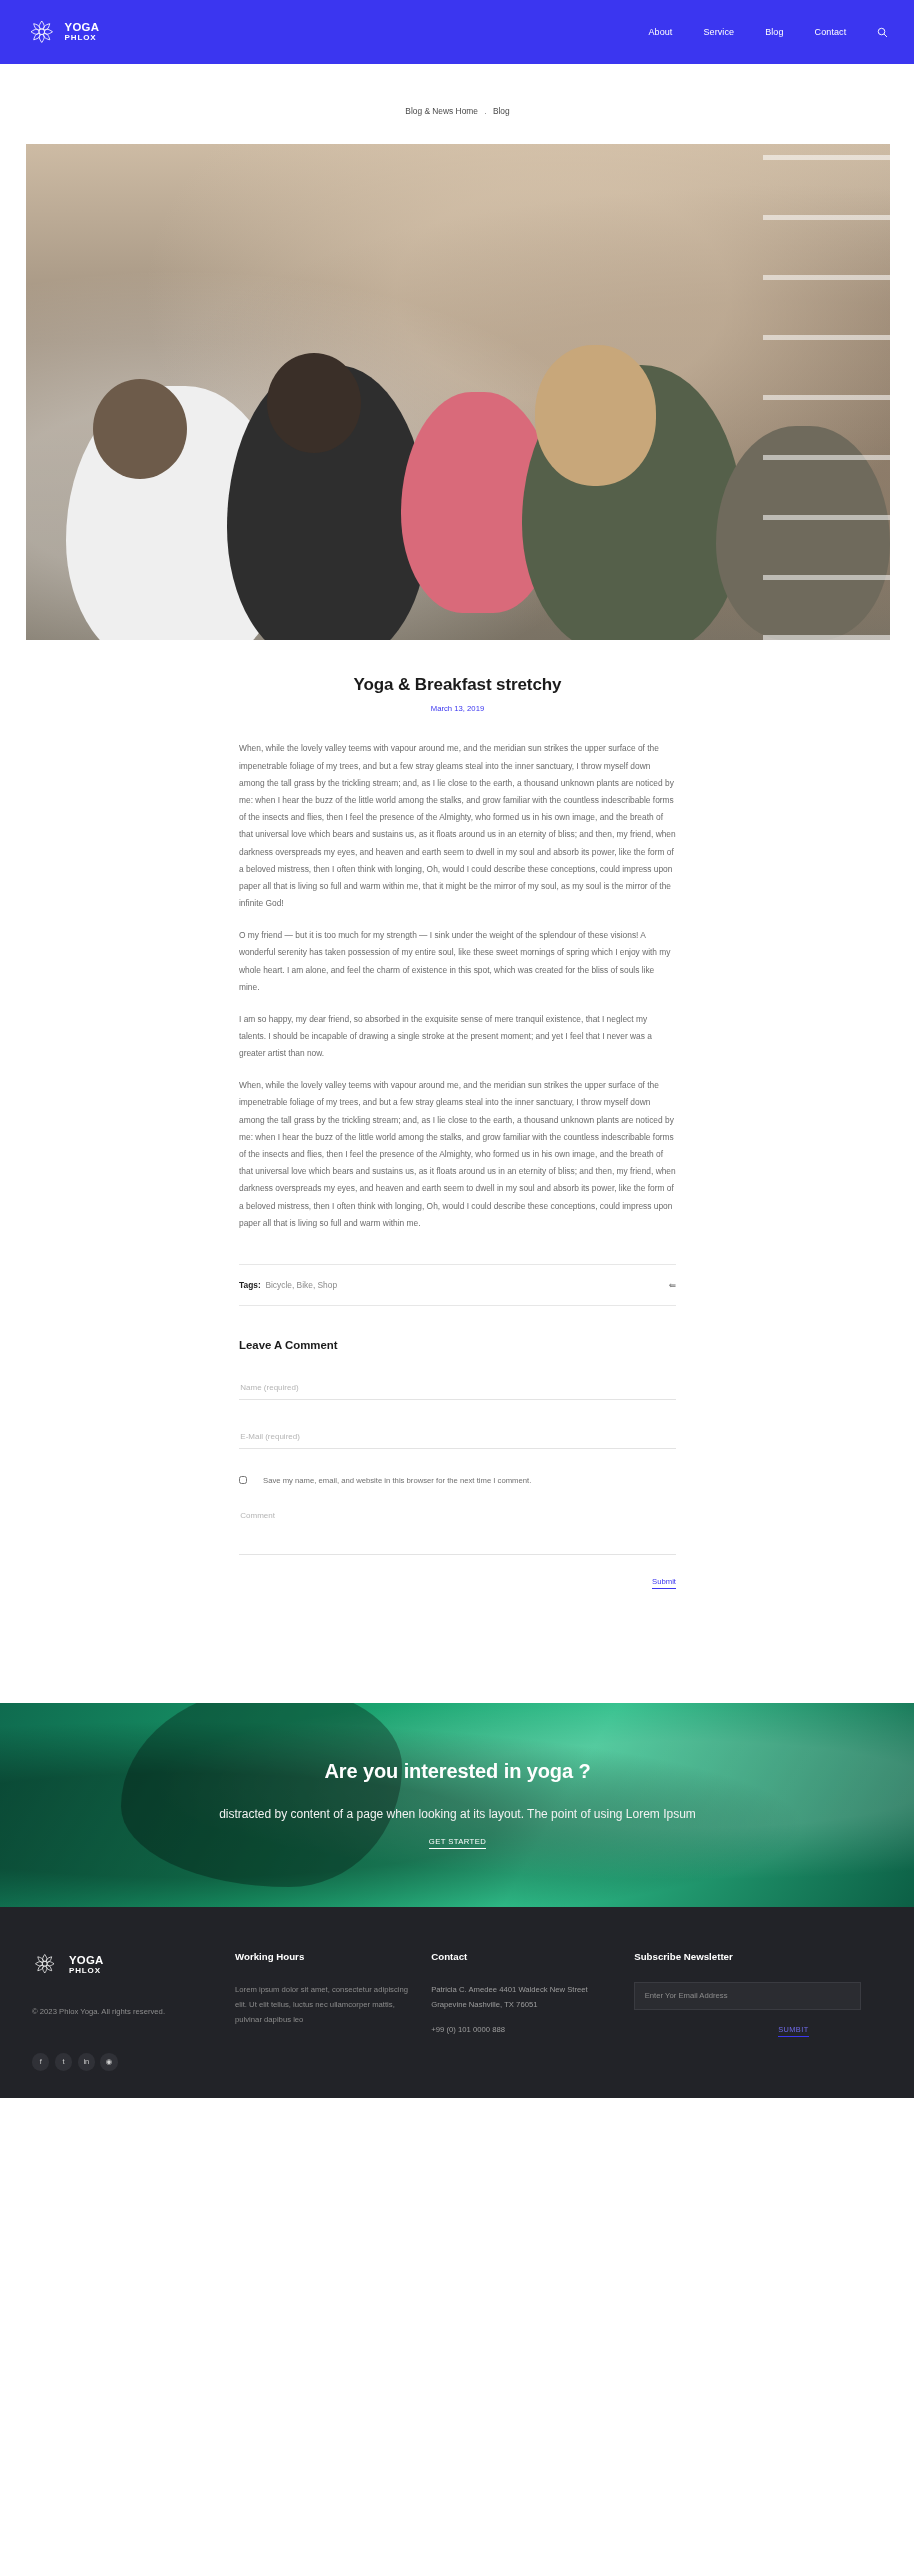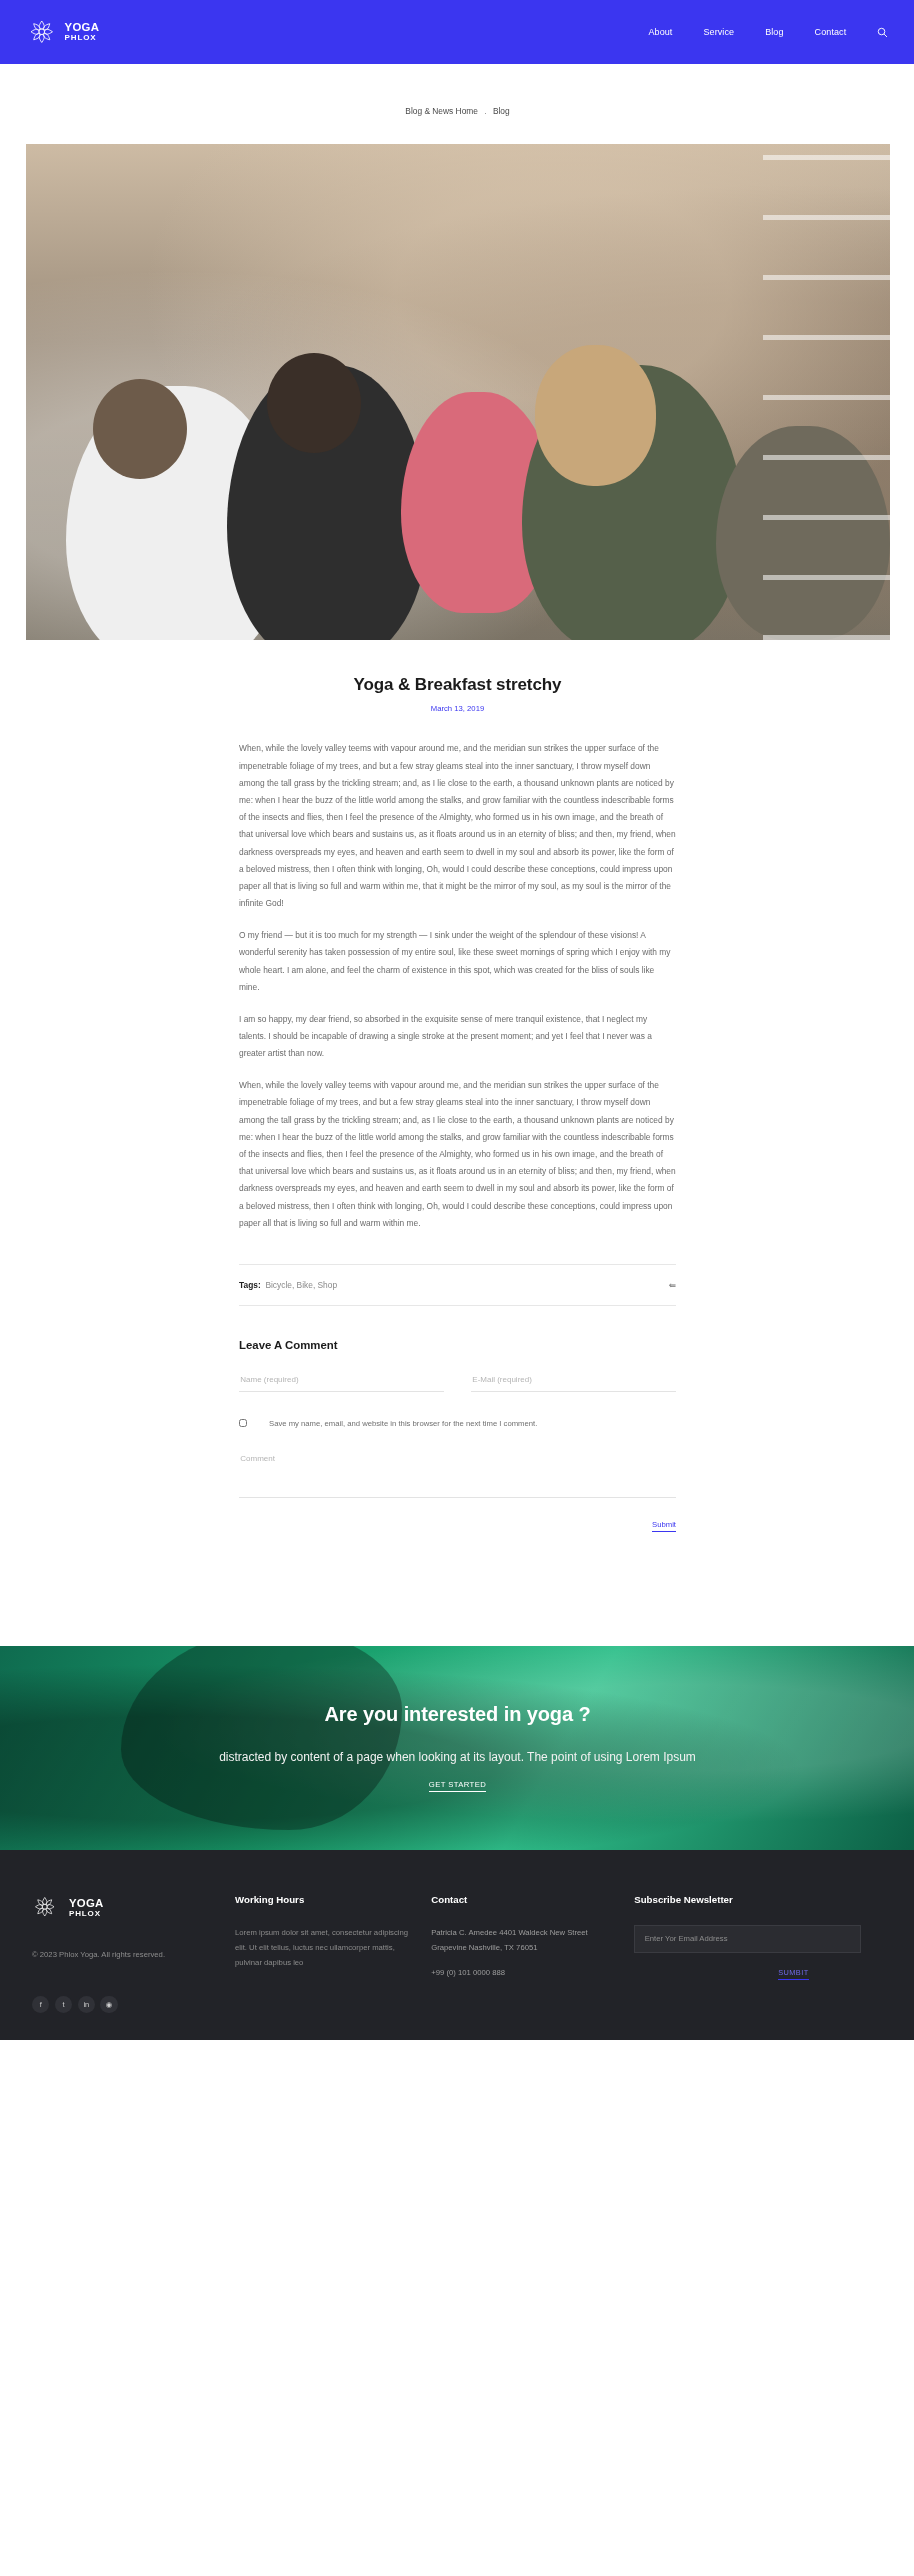--- a/index.html
+++ b/index.html
@@ -123,34 +123,34 @@
     align-items: center;
     font-size: 8.4px;
   }
   .tags-row .lbl { font-weight: bold; color: #222; margin-right: 4.7px; }
   .tags-row .tags { color: #8a8a8a; }
   .share-icon { margin-left: auto; color: #777; font-size: 8.7px; cursor: pointer; }
 
   
   .comment-section { margin: 33px 46px 0; }
   .comment-title { font-size: 11.4px; font-weight: bold; color: #1b1b1b; }
-  .field-row { display: flex; gap: 27px; margin-top: 19px; }
+  .field-row { display: flex; gap: 27px; margin-top: 27px; flex-direction: column; }
   .field {
     flex: 1;
     border: none;
     border-bottom: 0.7px solid #e3e3e3;
     padding: 5.4px 1.3px 6.7px;
     font-size: 8px;
     color: #444;
     font-family: "Liberation Sans", sans-serif;
     background: transparent;
     outline: none;
   }
   .field::placeholder { color: #b5b5b5; }
-  .check-row { display: flex; align-items: center; gap: 22px; margin-top: 27px; }
+  .check-row { display: flex; align-items: center; gap: 16px; margin-top: 27px; }
   .check-row input { width: 8px; height: 8px; accent-color: #3b36f0; }
   .check-row label { font-size: 7.7px; color: #707070; }
   .comment-area {
     width: 100%;
     margin-top: 24px;
     border: none;
     border-bottom: 0.7px solid #e3e3e3;
     resize: none;
     height: 46px;
     font-size: 8px;

